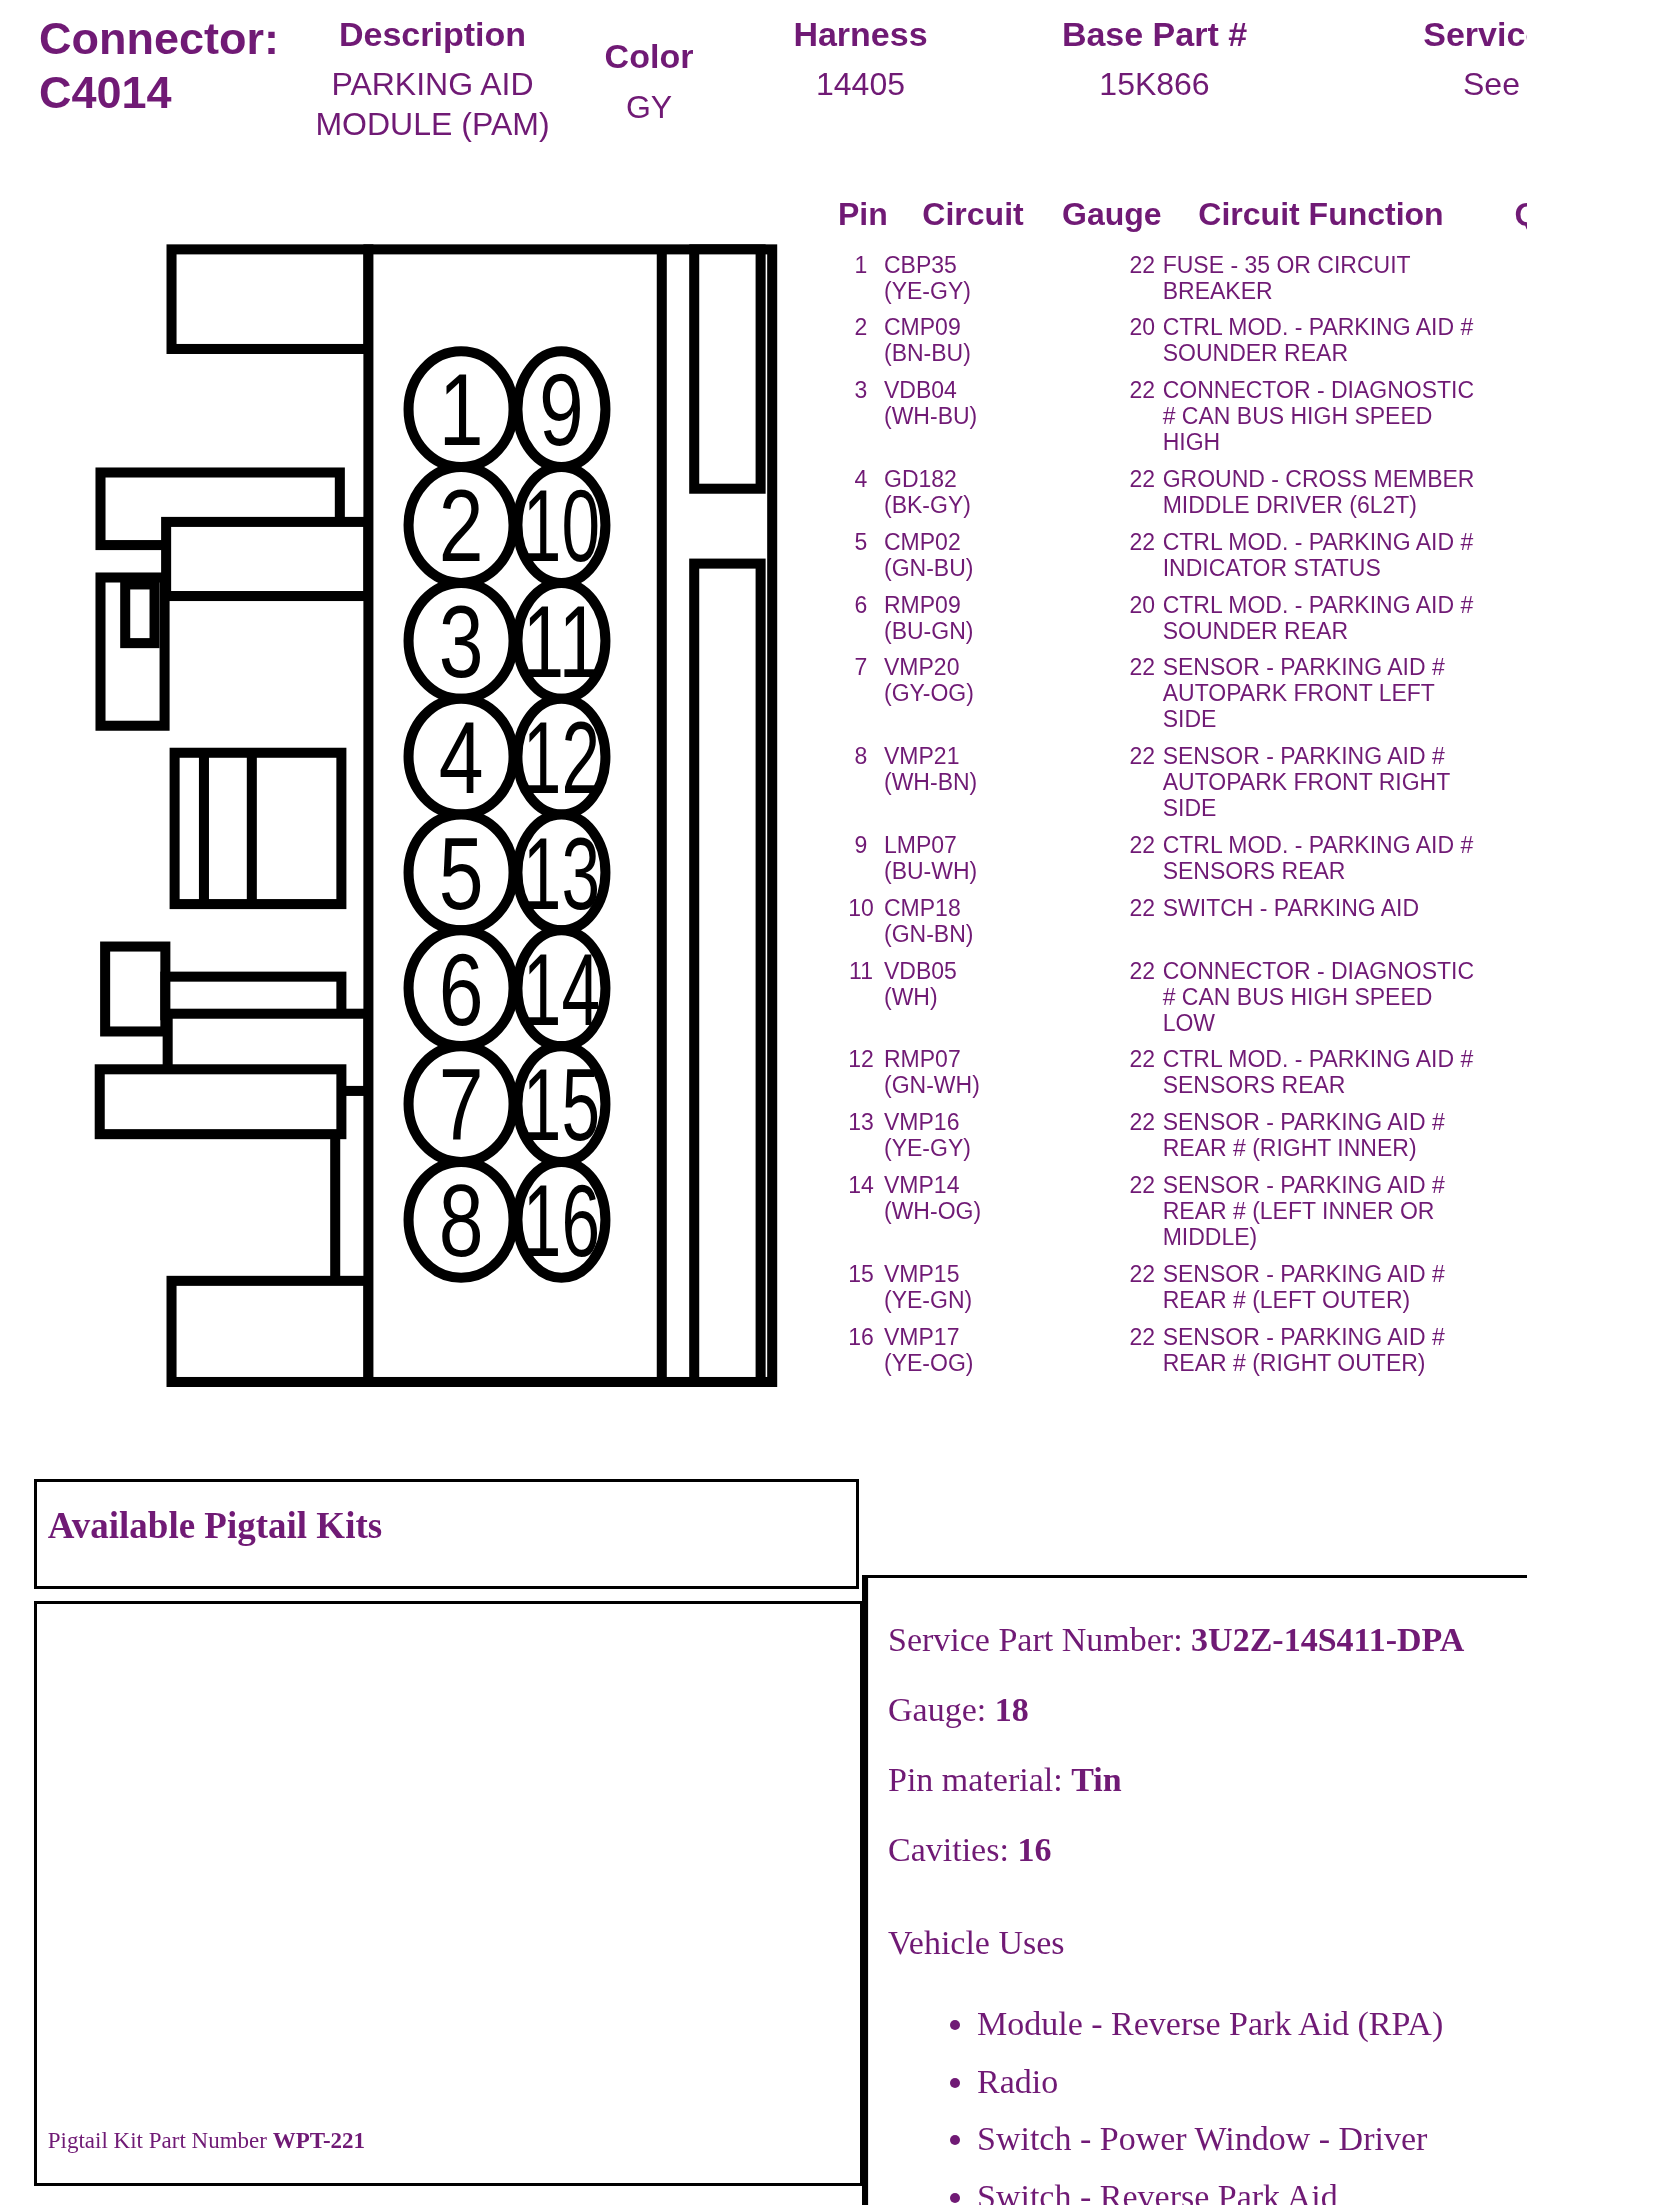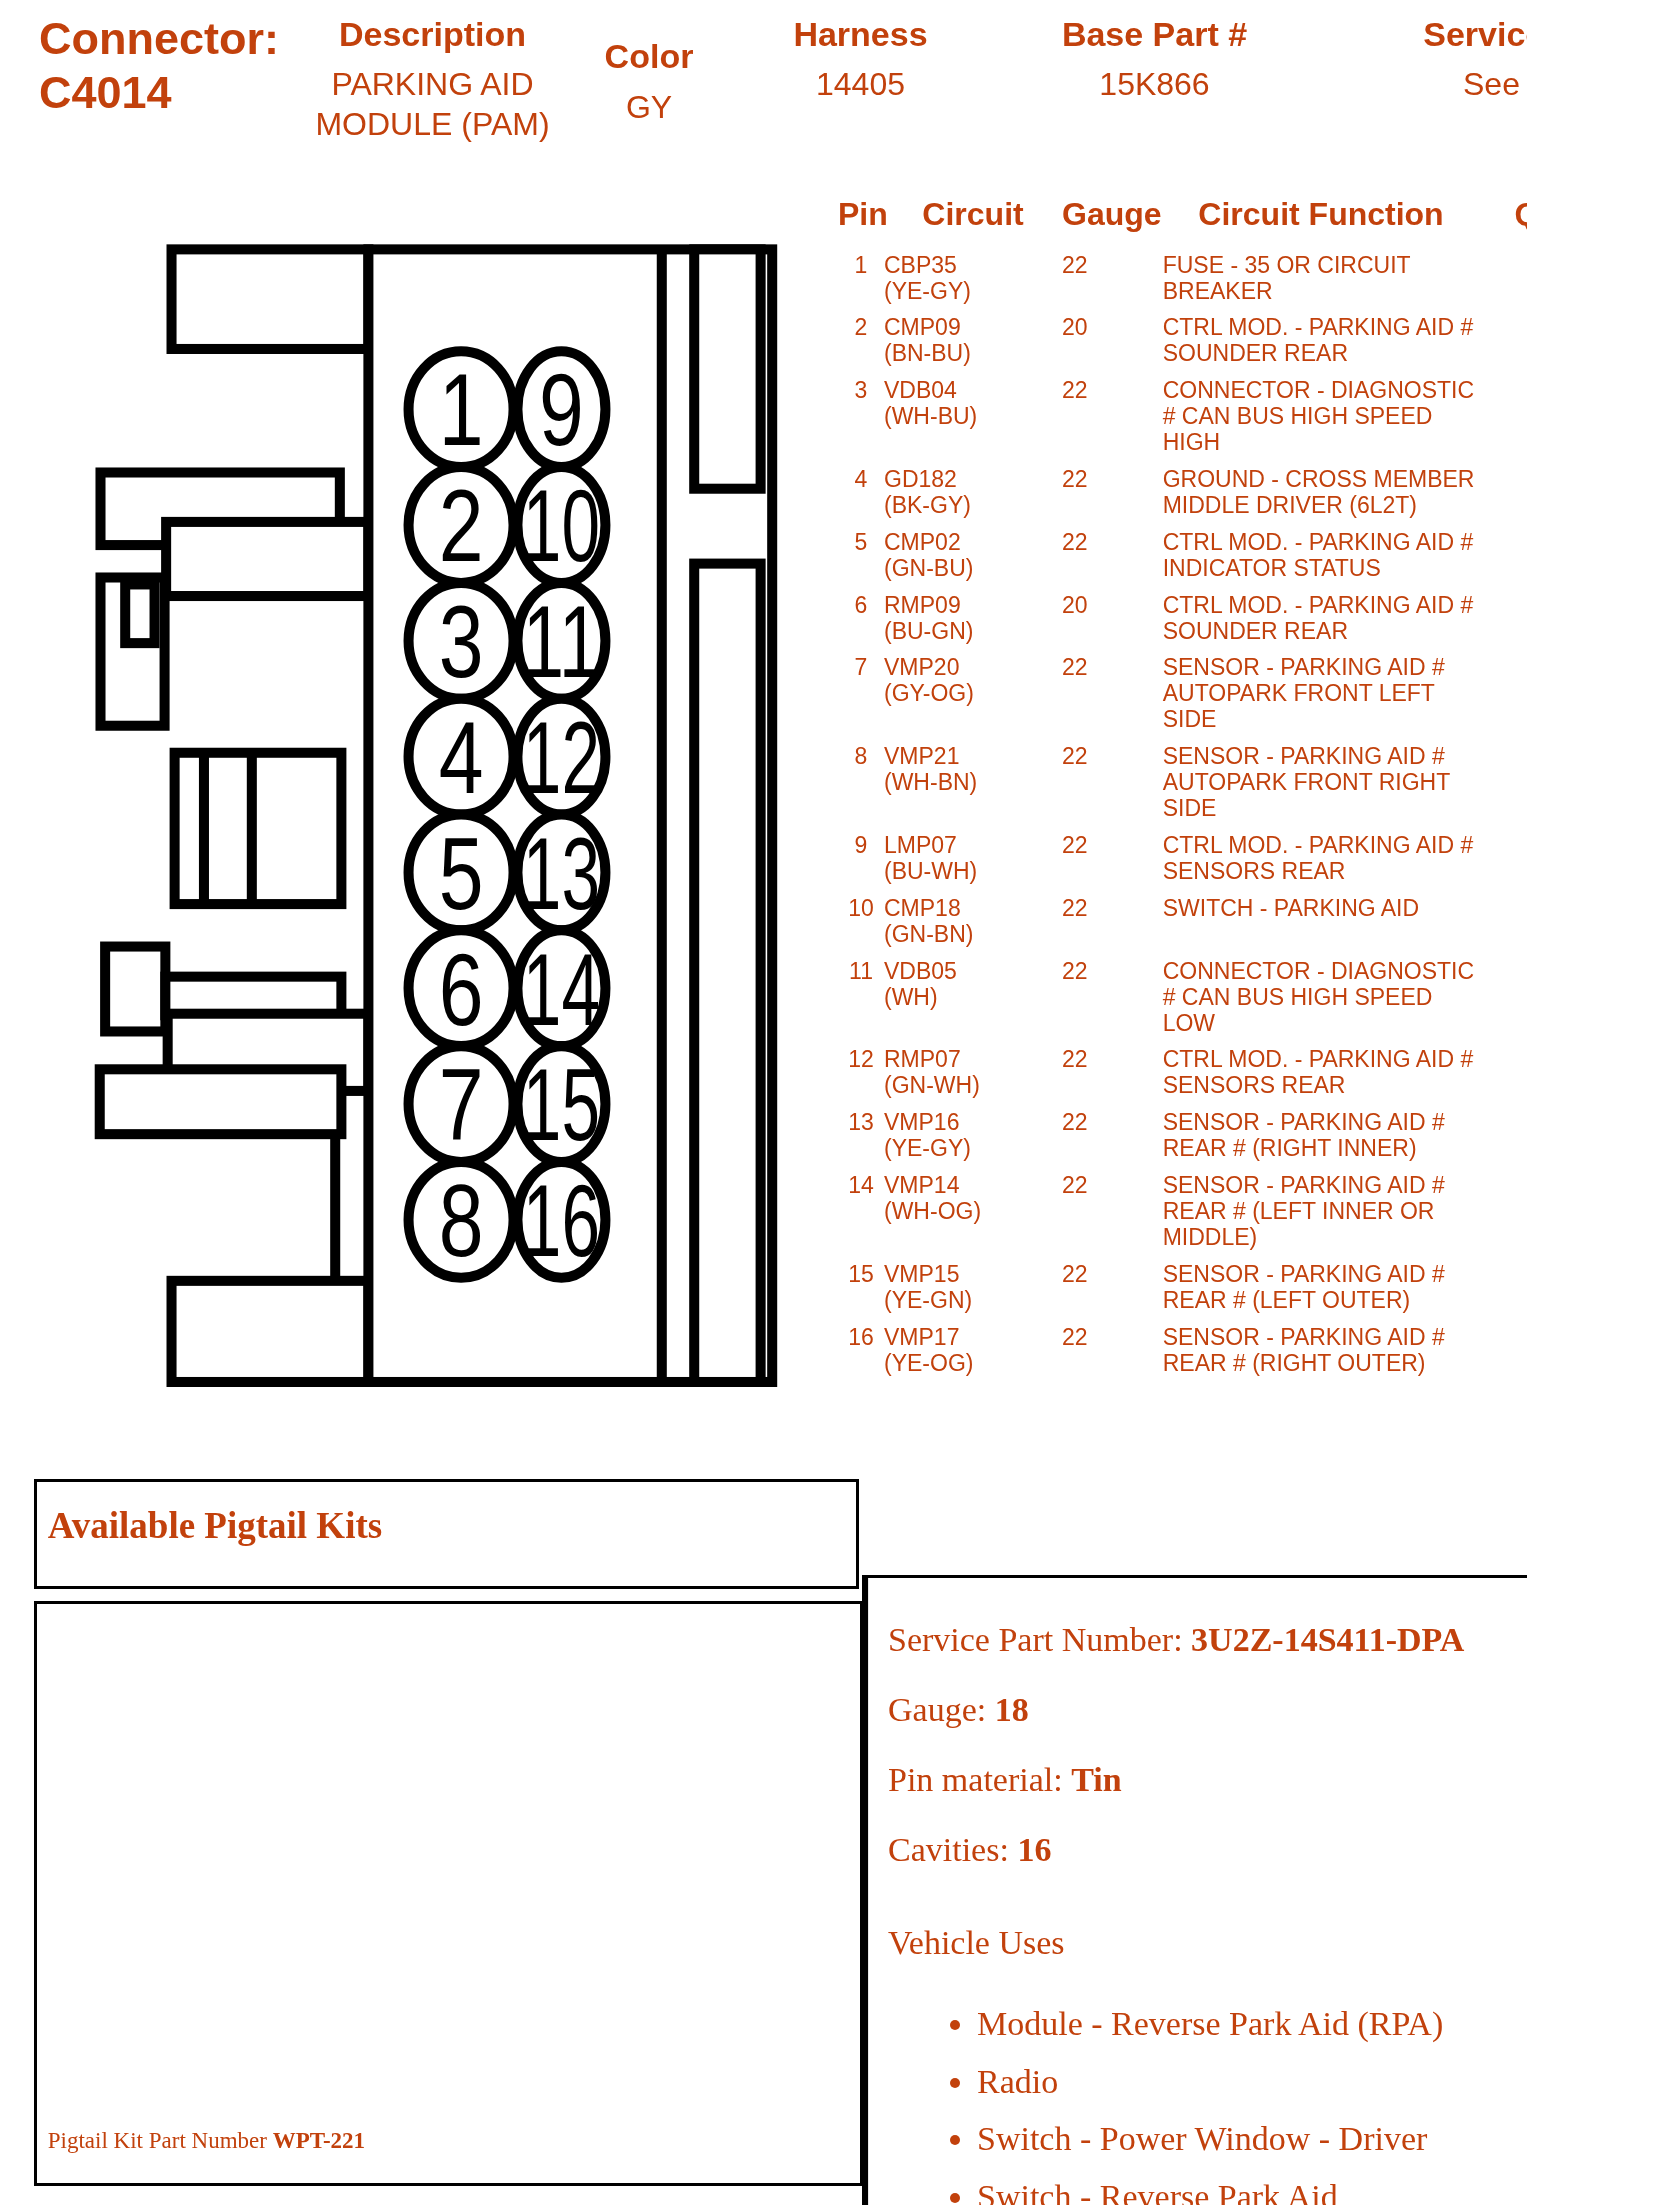--- a/index.html
+++ b/index.html
@@ -1,16 +1,16 @@
 <!DOCTYPE html>
 <html style="font-size:12.4px"><head>
 <meta charset="utf-8">
 <style>
   html,body{margin:0;padding:0;background:#fff;}
-  #page{position:relative;width:1527px;height:2205px;background:#fff;color:#c2410c;
+  #page{position:relative;width:1527px;height:2205px;background:#fff;color:#701a75;
         font-family:"Liberation Sans",sans-serif;overflow:hidden;text-decoration:underline;}
 
   
   .conn-title{position:absolute;left:39px;top:12.4px;font-weight:bold;
               font-size:45px;line-height:54px;white-space:pre-line;}
   .hcol{position:absolute;text-align:center;}
   .hcol .lbl{font-weight:bold;font-size:34px;line-height:39px;}
   .hcol .val{font-size:32px;line-height:40px;white-space:pre-line;margin-top:9.3px;}
   #hcol-desc{left:309px;top:15.4px;width:247px;}
   #hcol-color{left:587px;top:37px;width:124px;}
@@ -21,21 +21,21 @@
 
   
   #pin-table{position:absolute;left:838px;top:198px;width:834px;}
   .tgrid{display:grid;grid-template-columns:46px 178px 93px 332px 185px;}
   #pin-table .th{font-weight:bold;font-size:32px;line-height:32px;text-align:center;}
   #tbl-rows{margin-top:21.6px;}
   .prow{display:grid;grid-template-columns:46px 178px 93px 332px 185px;
         margin-bottom:10.8px;font-size:23px;line-height:26px;}
   .c-pin{text-align:center;}
   .c-circuit{white-space:pre-line;}
-  .c-gauge{text-align:left;}
+  .c-gauge{text-align:right;}
   .c-func{white-space:pre-line;padding-left:7.7px;}
   .c-qual{text-align:center;}
 
   
   #conn-svg{position:absolute;left:0;top:0;}
 
   
   .box{position:absolute;border:3.1px solid #000;box-sizing:border-box;background:#fff;}
   #apk-box{left:34px;top:1479px;width:825px;height:110px;}
   #apk-box .t{font-family:"Liberation Serif",serif;font-weight:bold;font-size:37px;

